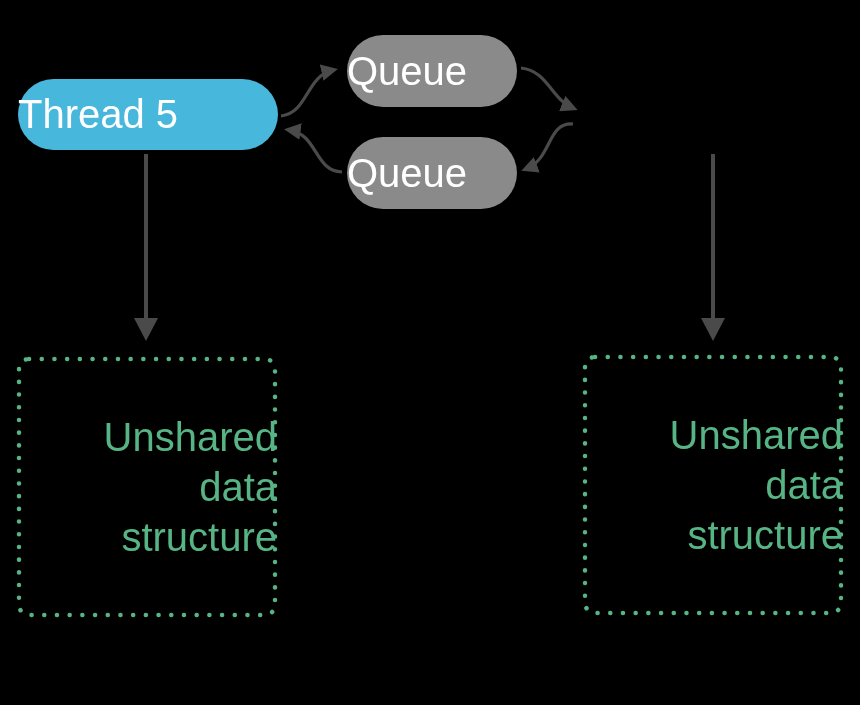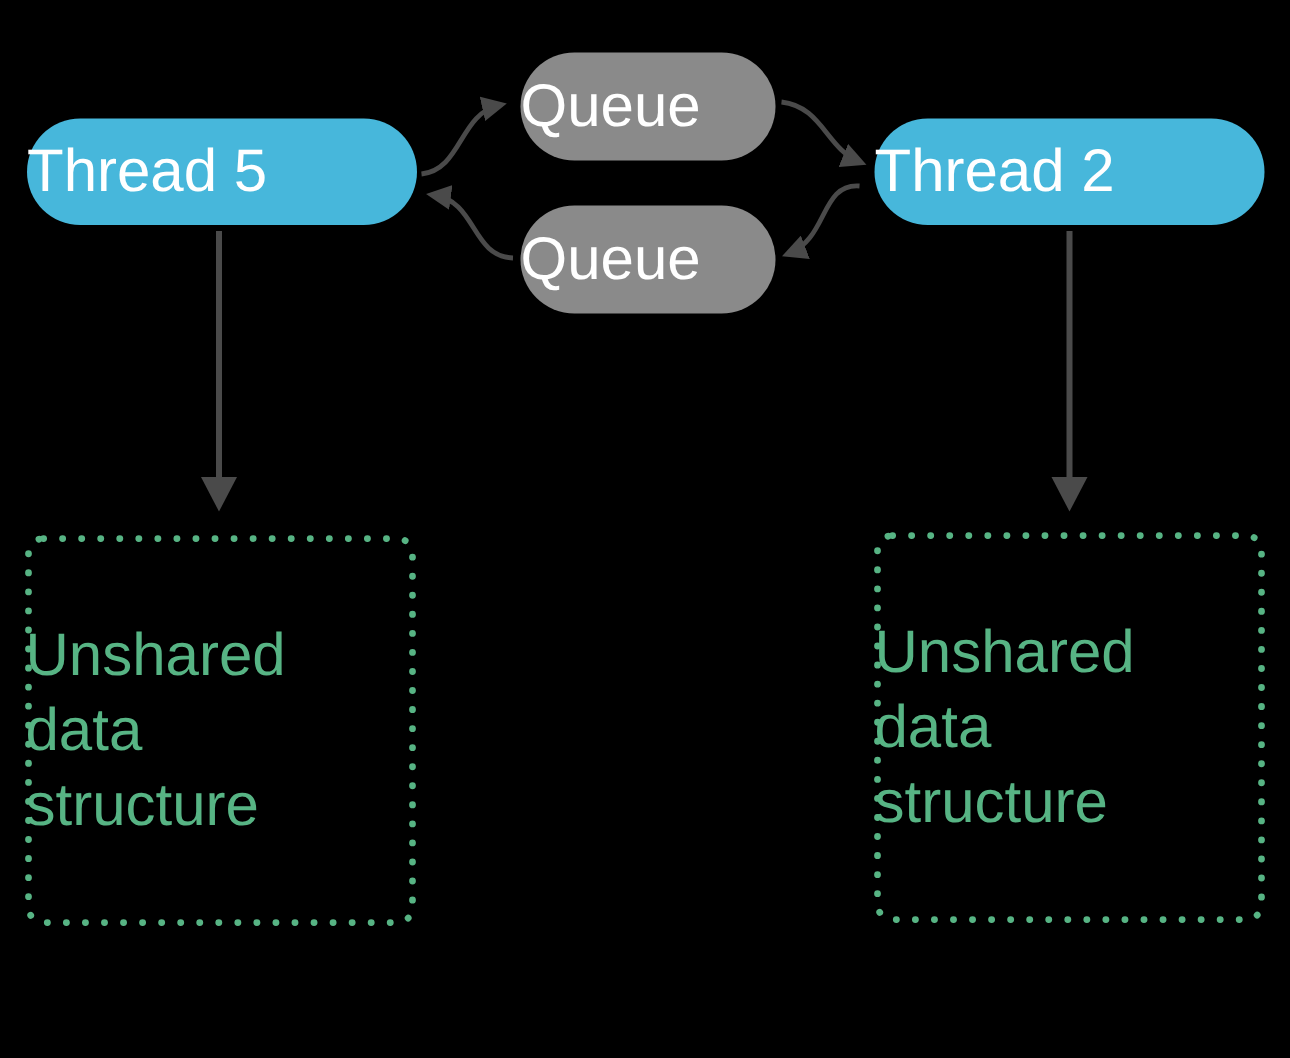--- a/index.html
+++ b/index.html
@@ -9,21 +9,21 @@
     font-family:"Liberation Sans",sans-serif;
   }
   .overlay{position:absolute;left:0;top:0;}
   .pill{
     position:absolute;display:flex;align-items:center;justify-content:flex-start;
     color:var(--node-text,#fff);border-radius:40px;font-size:40px;font-weight:400;
   }
   .thread{background:var(--thread-fill,#47b7db);}
   .queue{background:var(--queue-fill,#8a8a8a);}
   .unshared{
-    position:absolute;display:flex;flex-direction:column;align-items:flex-start;justify-content:center;
+    position:absolute;display:flex;flex-direction:column;align-items:flex-end;justify-content:center;
     color:var(--green,#57b484);font-size:40px;line-height:50px;text-align:center;
   }
   .arrow-line{stroke:var(--arrow,#4a4a4a);stroke-width:4;fill:none;}
   .arrow-curve{stroke:var(--arrow,#4a4a4a);stroke-width:3.2;fill:none;}
   .arrow-head{fill:var(--arrow,#4a4a4a);}
   .dotted{
     fill:none;stroke:var(--green,#57b484);stroke-width:4.5;
     stroke-linecap:round;stroke-dasharray:0.1 12.6;
   }
 </style>
@@ -53,23 +53,20 @@
       <polygon class="arrow-head" points="701,318 725,318 713,341"></polygon>
     </g>
 
     <rect class="dotted" x="19" y="359" width="256" height="256" rx="10"></rect>
     <rect class="dotted" x="585" y="357" width="256" height="256" rx="10"></rect>
   </svg>
 
   <div class="pill thread" style="left:18px;top:79px;width:260px;height:71px;">
     <span>Thread 5</span>
   </div>
-  <div class="pill thread" style="left:583px;top:79px;width:260px;height:71px;">
-    <span>Thread 2</span>
-  </div>
 
   <div class="pill queue" style="left:347px;top:35px;width:170px;height:72px;">
     <span>Queue</span>
   </div>
   <div class="pill queue" style="left:347px;top:137px;width:170px;height:72px;">
     <span>Queue</span>
   </div>
 
   <div class="unshared" style="left:17px;top:357px;width:260px;height:260px;">
     <span>Unshared</span>

